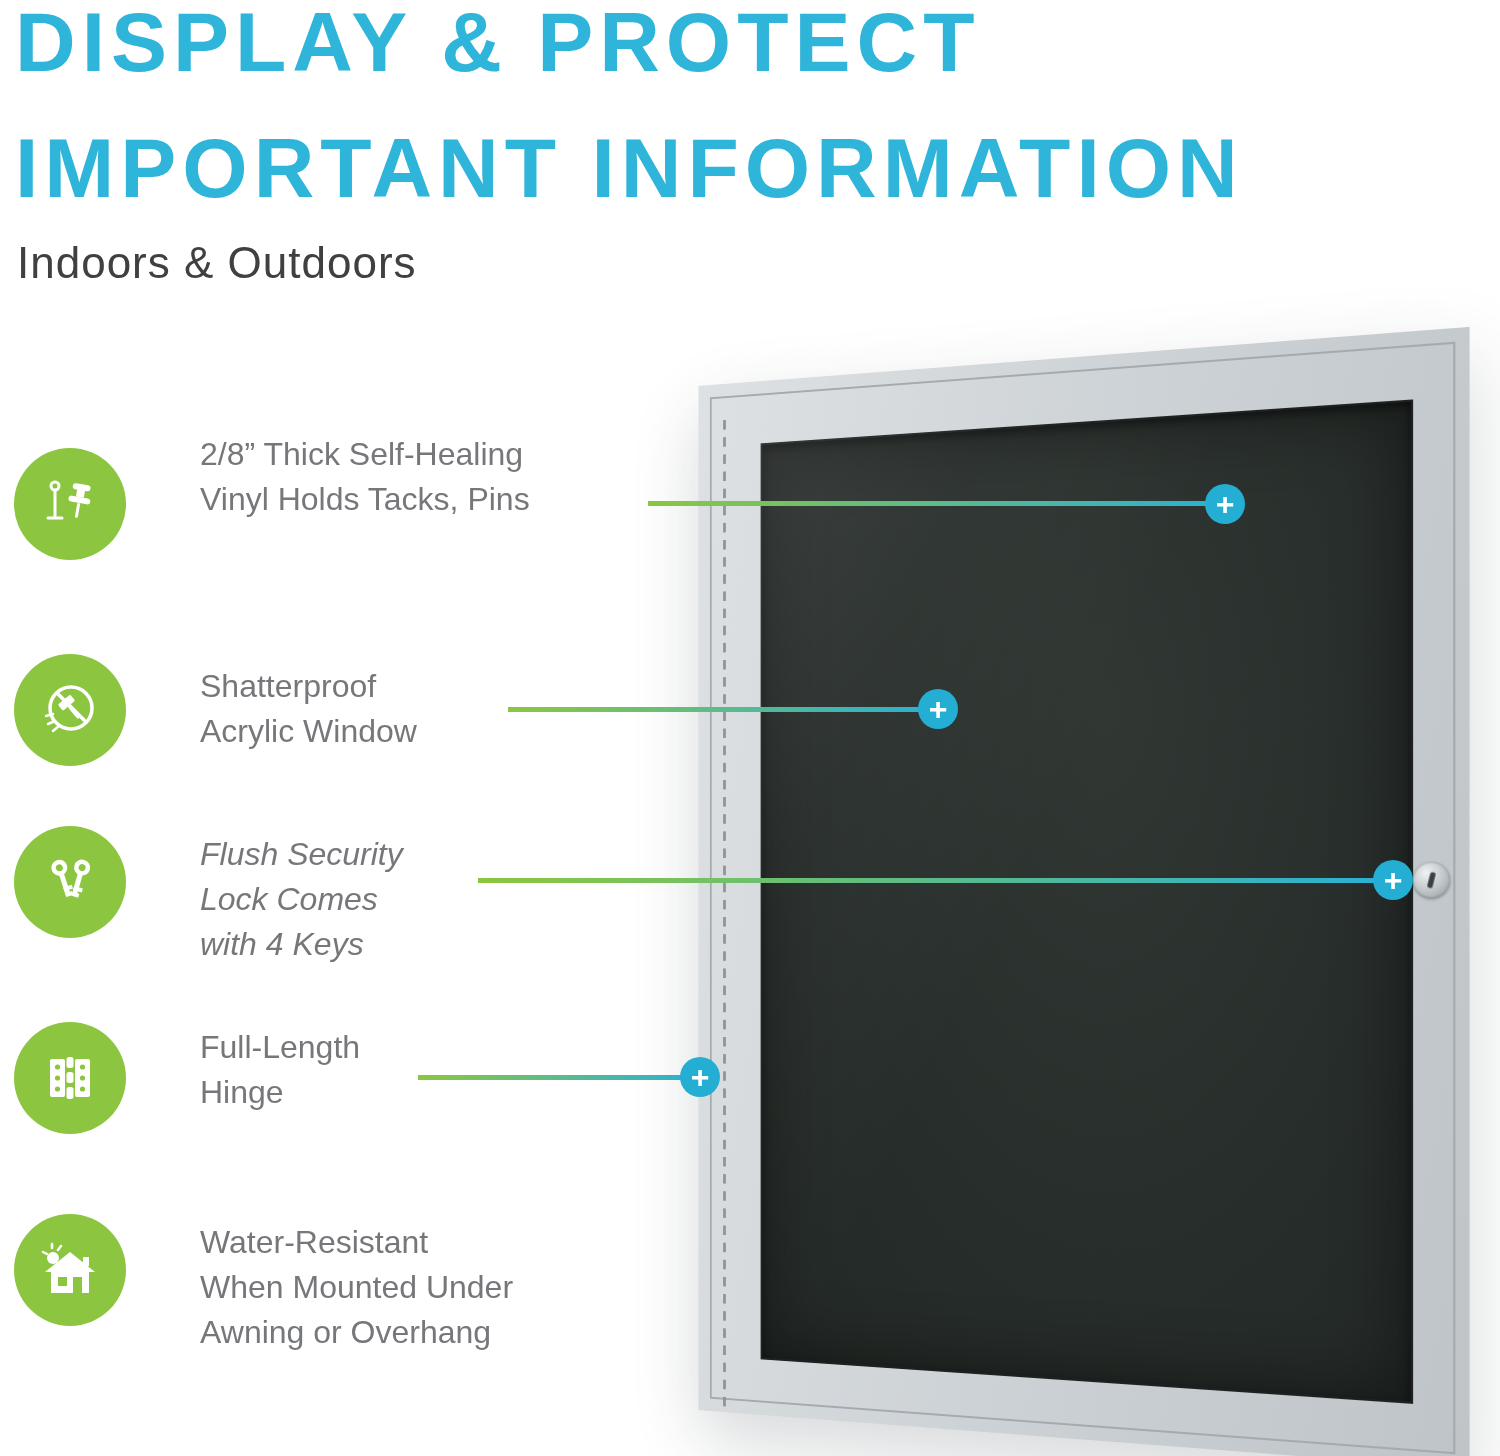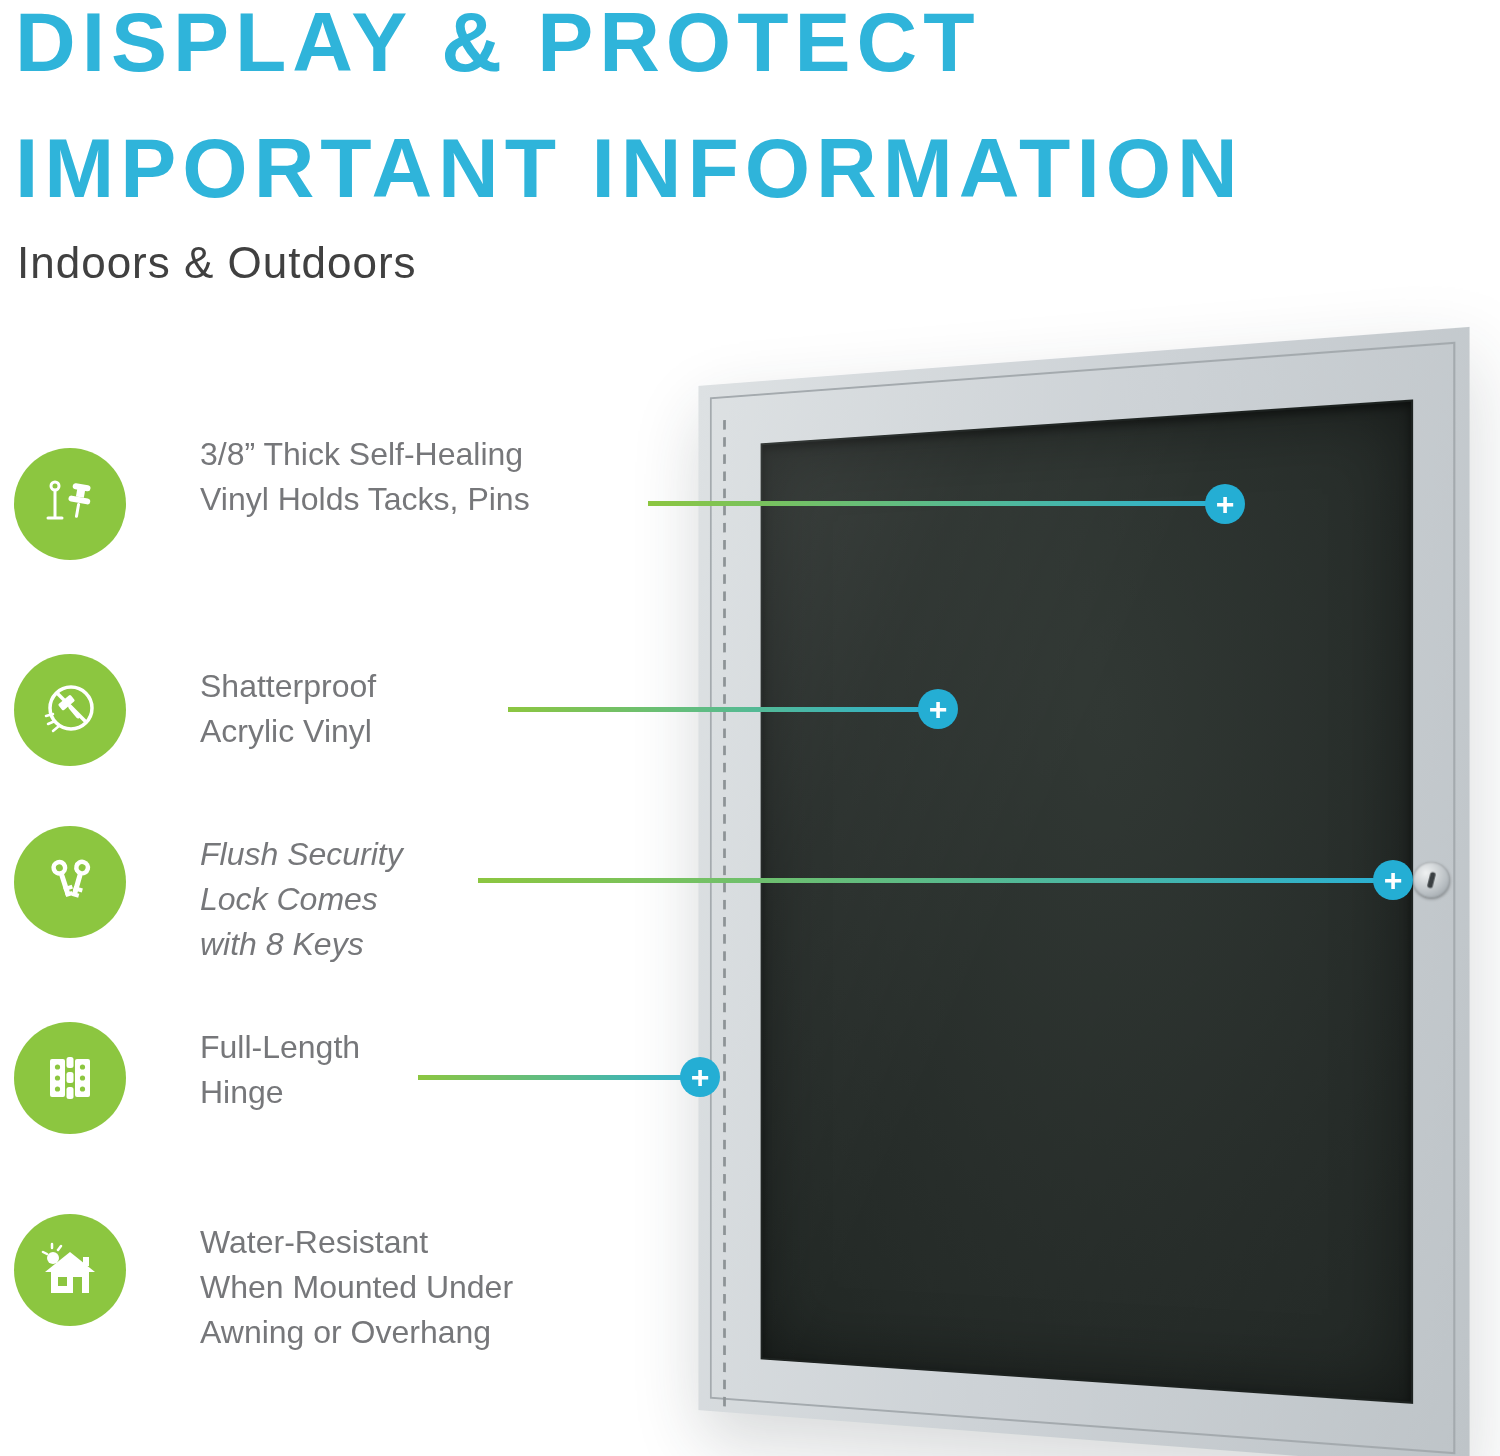--- a/index.html
+++ b/index.html
@@ -128,40 +128,40 @@
     <line x1="10" y1="46" x2="24" y2="46" stroke="#fff" stroke-width="3" stroke-linecap="round"></line>
     <g transform="rotate(10 41 30)" fill="#fff">
       <rect x="32" y="12" width="18" height="6" rx="3"></rect>
       <rect x="37" y="17" width="8" height="8"></rect>
       <rect x="30" y="25" width="22" height="6" rx="3"></rect>
       <rect x="39.5" y="31" width="3" height="15" rx="1.5"></rect>
     </g>
   </svg>
 </div>
 <div class="feat-text" style="top:432px;">
-  <div>3/8” Thick Self-Healing</div>
+  <div>2/8” Thick Self-Healing</div>
   <div>Vinyl Holds Tacks, Pins</div>
 </div>
 
 <div class="feat-icon" style="top:654px;">
   <svg width="64" height="64" viewBox="0 0 64 64">
     <circle cx="33" cy="30" r="21" fill="none" stroke="#fff" stroke-width="3.5"></circle>
     <g transform="rotate(-40 33 30)">
       <rect x="25" y="19" width="16" height="8" rx="1.5" fill="#fff"></rect>
       <rect x="31" y="27" width="4" height="16" rx="2" fill="#fff"></rect>
     </g>
     <line x1="19" y1="15" x2="48" y2="44" stroke="#fff" stroke-width="3.5"></line>
     <line x1="8" y1="38" x2="15" y2="36" stroke="#fff" stroke-width="2.5" stroke-linecap="round"></line>
     <line x1="10" y1="46" x2="17" y2="43" stroke="#fff" stroke-width="2.5" stroke-linecap="round"></line>
     <line x1="15" y1="53" x2="21" y2="48" stroke="#fff" stroke-width="2.5" stroke-linecap="round"></line>
   </svg>
 </div>
 <div class="feat-text" style="top:664px;">
   <div>Shatterproof</div>
-  <div>Acrylic Vinyl</div>
+  <div>Acrylic Window</div>
 </div>
 
 <div class="feat-icon" style="top:826px;">
   <svg width="64" height="64" viewBox="0 0 64 64">
     <g fill="#fff">
       <g transform="rotate(-18 26 32)">
         <circle cx="26" cy="17" r="8"></circle>
         <circle cx="26" cy="17" r="3.5" fill="#8cc640"></circle>
         <rect x="23.5" y="24" width="5" height="22" rx="1"></rect>
         <rect x="23.5" y="37" width="9" height="4"></rect>
@@ -173,21 +173,21 @@
         <rect x="37.5" y="24" width="5" height="22" rx="1"></rect>
         <rect x="37.5" y="37" width="9" height="4"></rect>
         <rect x="37.5" y="43" width="7" height="4"></rect>
       </g>
     </g>
   </svg>
 </div>
 <div class="feat-text" style="top:832px;font-style:italic;">
   <div>Flush Security</div>
   <div>Lock Comes</div>
-  <div>with 8 Keys</div>
+  <div>with 4 Keys</div>
 </div>
 
 <div class="feat-icon" style="top:1022px;">
   <svg width="64" height="64" viewBox="0 0 64 64">
     <g fill="#fff">
       <rect x="12" y="13" width="15" height="38" rx="2"></rect>
       <rect x="37" y="13" width="15" height="38" rx="2"></rect>
       <rect x="28.5" y="11" width="7" height="11" rx="2.5"></rect>
       <rect x="28.5" y="26" width="7" height="11" rx="2.5"></rect>
       <rect x="28.5" y="41" width="7" height="12" rx="2.5"></rect>

